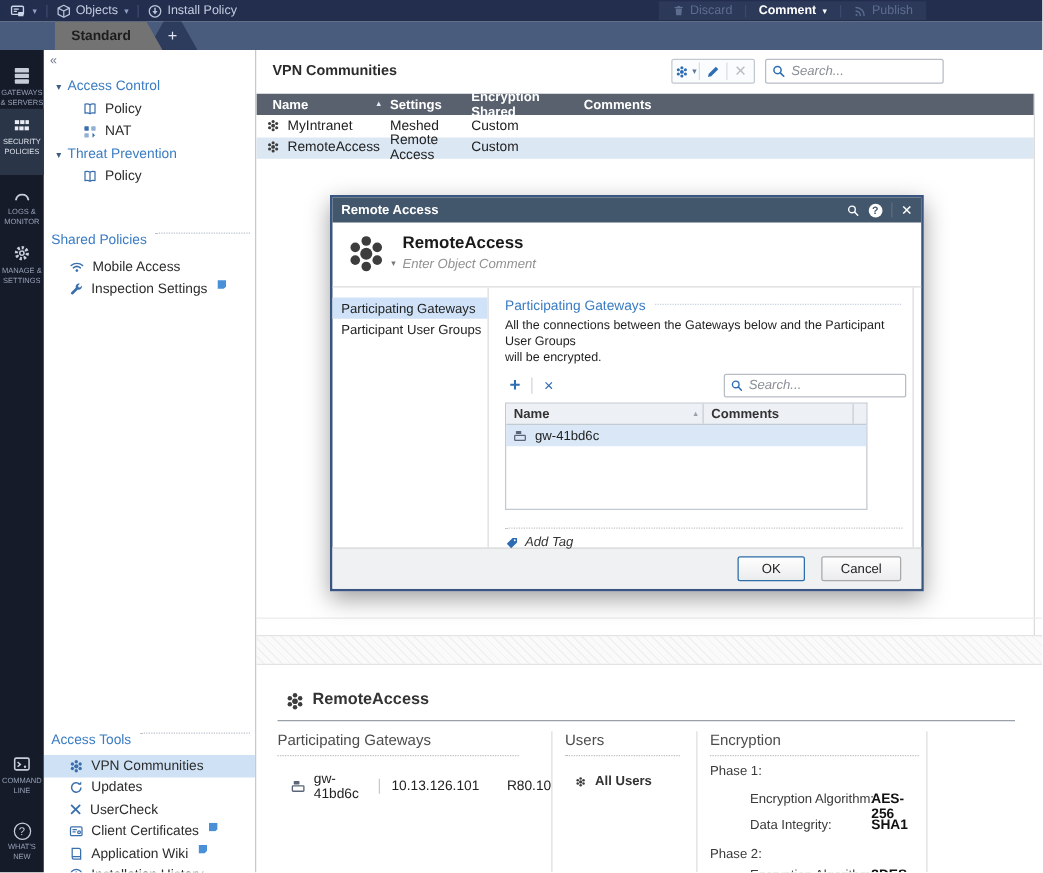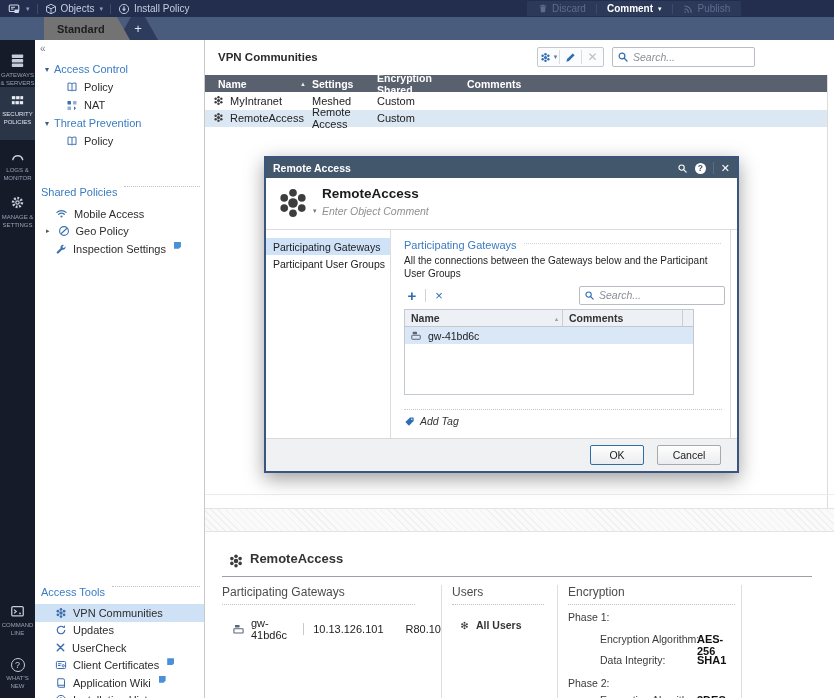--- a/index.html
+++ b/index.html
@@ -412,29 +412,20 @@
     </div>
     <div class="nav-item" style="margin-top:3px">
       <span style="color:#3a8ccc">
           <svg class="ic" width="13" height="13">
             <use href="#i-wifi"></use>
           </svg>
         </span>
       <span>Mobile Access</span>
     </div>
     <div class="nav-item">
-      <span class="geo-caret">▸</span>
-      <span style="color:#2f5d8f">
-          <svg class="ic" width="12" height="12">
-            <use href="#i-geo"></use>
-          </svg>
-        </span>
-      <span>Geo Policy</span>
-    </div>
-    <div class="nav-item">
       <span style="color:#44506b">
           <svg class="ic" width="12" height="12">
             <use href="#i-wrench"></use>
           </svg>
         </span>
       <span>Inspection Settings</span>
       <span class="badge"></span>
     </div>
   </div>
 
@@ -670,20 +661,21 @@
         </div>
     </div>
 
     <div id="dlg-content">
       <div class="dlg-heading">
         <span>Participating Gateways</span>
         <span class="dotfill" style="border-color:#c9d4e2"></span>
       </div>
       <div class="dlg-desc">
         <div>All the connections between the Gateways below and the Participant User Groups</div>
+        <div>will be encrypted.</div>
       </div>
 
       <div class="dlg-toolbar">
         <span class="plus-btn">+</span>
         <span class="vr"></span>
         <span class="x-btn">×</span>
         <div class="searchbox dlg-search">
           <span style="color:#2e6db4">
               <svg class="ic" width="11" height="11">
                 <use href="#i-search"></use>

